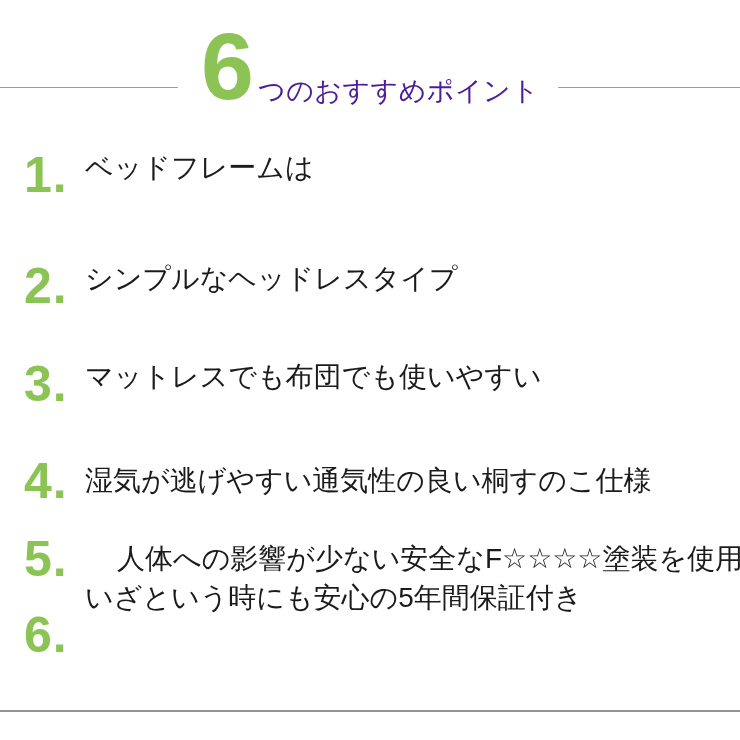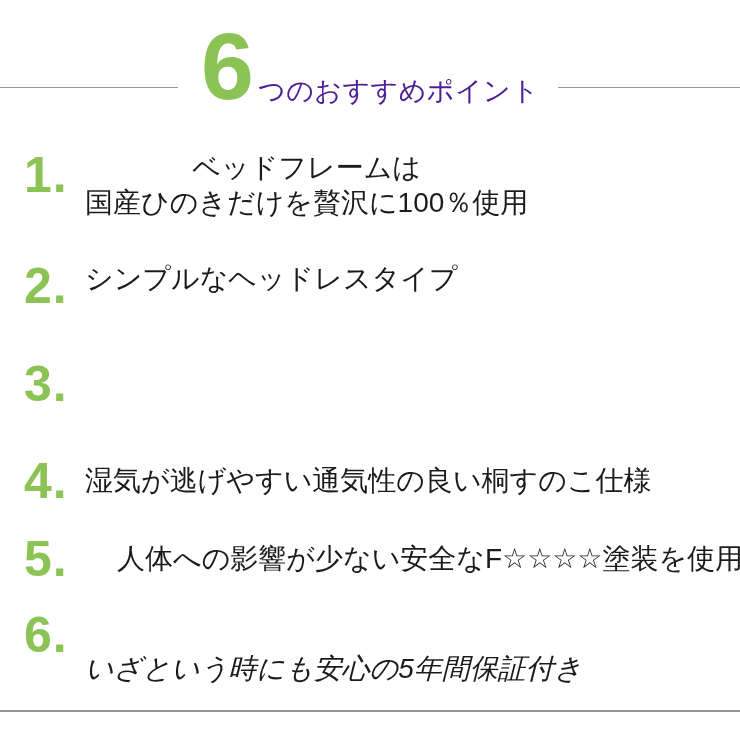--- a/index.html
+++ b/index.html
@@ -71,21 +71,21 @@
   .r1 .ptext { top: 150px; text-align: center; }
   .r2 .num   { top: 261px; }
   .r2 .ptext { top: 261px; }
   .r3 .num   { top: 359px; }
   .r3 .ptext { top: 359px; }
   .r4 .num   { top: 456px; }
   .r4 .ptext { top: 463px; }
   .r5 .num   { top: 534px; }
   .r5 .ptext { top: 541px; margin-left: 32px; }
   .r6 .num   { top: 610px; }
-  .r6 .ptext { top: 651px; font-style: italic; }
+  .r6 .ptext { top: 580px; }
 
   
   .bottom-rule {
     position: absolute;
     left: 0;
     top: 710px;
     width: 740px;
     height: 2px;
     background: #949494;
   }
@@ -99,34 +99,34 @@
     <div class="header-rule left"></div>
     <div class="big-six">6</div>
     <div class="header-title">つのおすすめポイント</div>
     <div class="header-rule right"></div>
   </div>
 
   <div class="point r1">
     <span class="num">1.</span>
     <div class="ptext">
       <div>ベッドフレームは</div>
-      <div>国産ひのきだけを贅沢に100％使用</div>
     </div>
   </div>
 
   <div class="point r2">
     <span class="num">2.</span>
     <div class="ptext">
       <div>シンプルなヘッドレスタイプ</div>
     </div>
   </div>
 
   <div class="point r3">
     <span class="num">3.</span>
     <div class="ptext">
+      <div>マットレスでも布団でも使いやすい</div>
     </div>
   </div>
 
   <div class="point r4">
     <span class="num">4.</span>
     <div class="ptext">
       <div>湿気が逃げやすい通気性の良い桐すのこ仕様</div>
     </div>
   </div>
 

